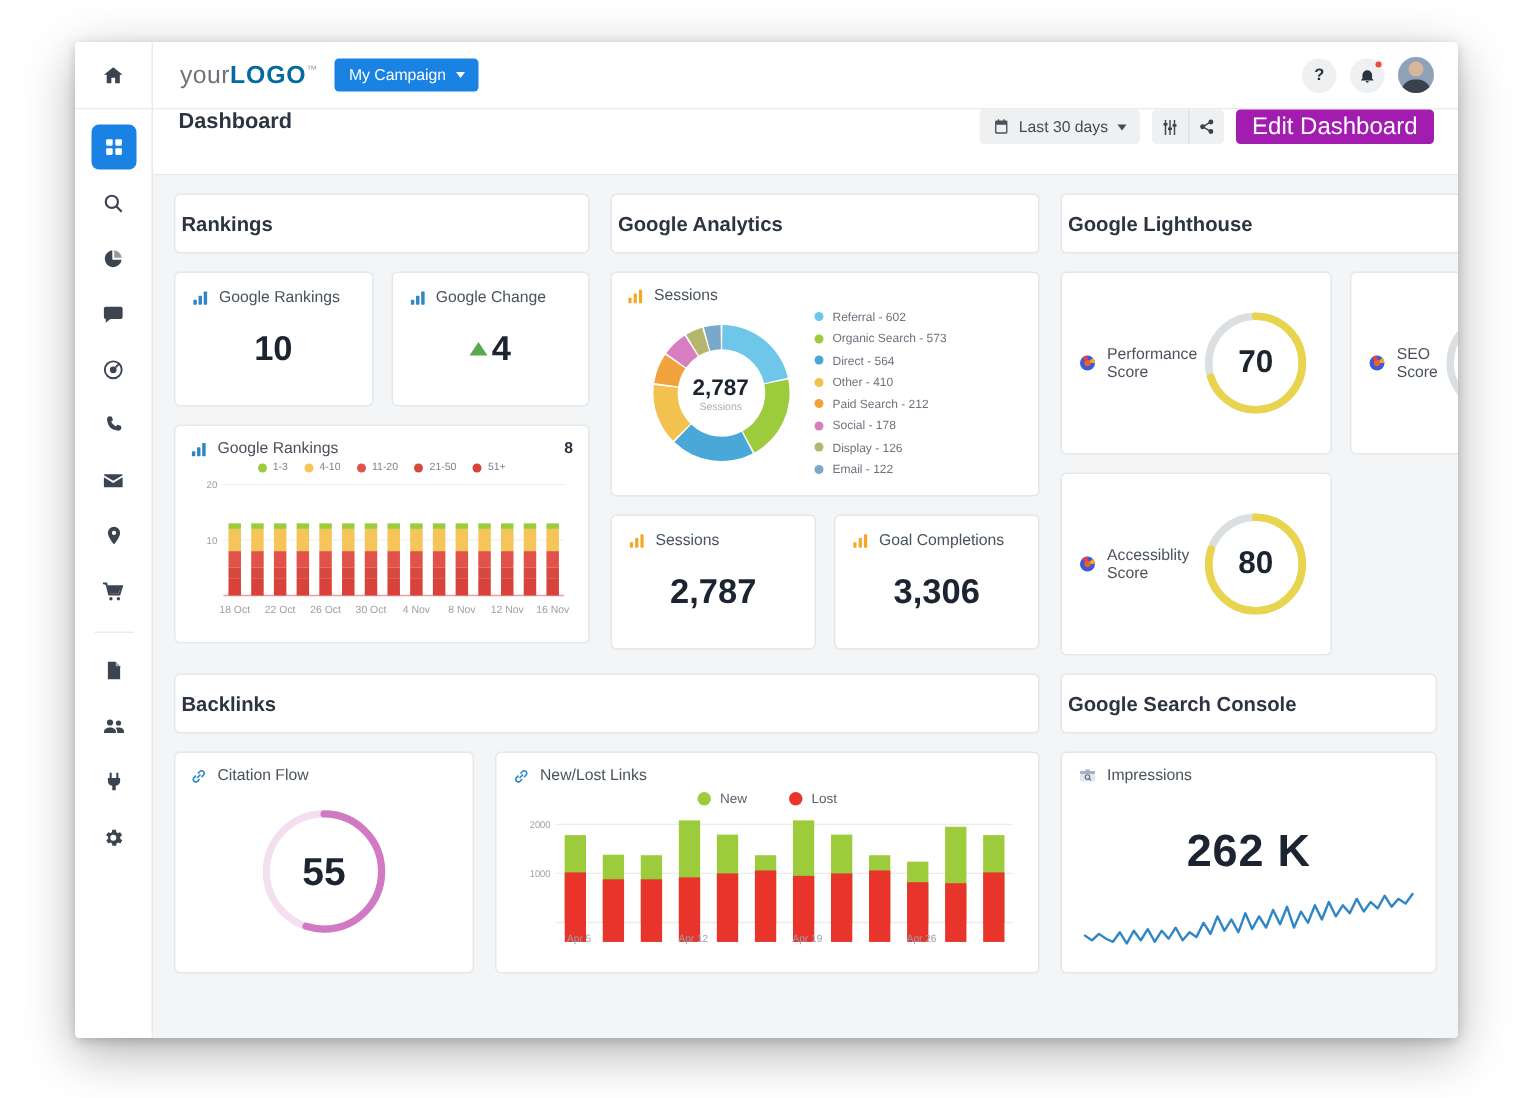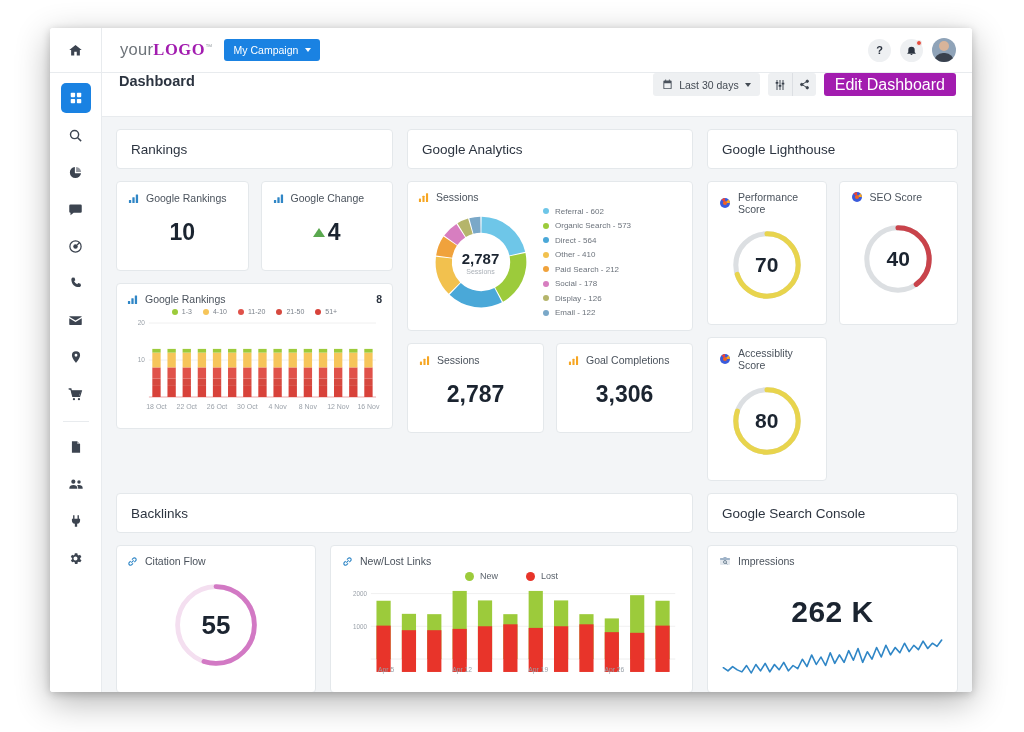--- a/index.html
+++ b/index.html
@@ -19,21 +19,21 @@
     display: flex; flex-direction: column;
   }
 
   
   .topbar { height: 45px; display: flex; align-items: stretch; background: #fff;
             border-bottom: 1px solid #e8ebee; flex: none; }
   .home-cell { width: 52px; display: flex; align-items: center; justify-content: center;
                border-right: 1px solid #e8ebee; }
   .logo-area { display: flex; align-items: center; gap: 11px; padding-left: 18px; flex: 1; }
   .logo-text { font-size: 16.5px; letter-spacing: .3px; color: #6d7379; font-weight: 400; }
-  .logo-text b { color: #a21caf; font-weight: 700; letter-spacing: .6px; font-family: Liberation Serif, serif; }
+  .logo-text b { color: #0369a1; font-weight: 700; letter-spacing: .6px; }
   .logo-tm { font-size: 7px; vertical-align: super; color: #9aa0a6; }
   .campaign-btn { background: #1a82e2; color: #fff; font-size: 10.5px; border-radius: 3px;
                   padding: 5px 9px 5px 10px; display: flex; align-items: center; gap: 7px;
                   cursor: pointer; white-space: nowrap; }
   .caret-d { width: 0; height: 0; border-left: 3.5px solid transparent; border-right: 3.5px solid transparent;
              border-top: 4px solid currentColor; }
   .topbar-right { display: flex; align-items: center; gap: 9px; padding-right: 16px; }
   .circ-btn { width: 23px; height: 23px; border-radius: 50%; background: #eef0f2;
               display: flex; align-items: center; justify-content: center; cursor: pointer;
               position: relative; color: #2c3440; font-size: 11px; font-weight: 700; }
@@ -72,35 +72,35 @@
   .icon-group > div { width: 24px; height: 23px; display: flex; align-items: center;
                       justify-content: center; cursor: pointer; color: #3a424c; }
   .icon-group > div + div { border-left: 1px solid #dcdfe3; }
   .edit-btn { background: #a21caf; color: #fff; font-size: 16px; border-radius: 3px;
               height: 23px; display: flex; align-items: center; padding: 0 11px; cursor: pointer;
               white-space: nowrap; }
 
   .scroll { flex: 1; overflow: hidden; padding: 12px 14px 10px 14px; }
 
   .card { background: #fff; border: 1px solid #e4e8eb; border-radius: 4px; }
-  .sect-head { height: 40px; display: flex; align-items: center; padding-left: 14px;
-               font-size: 13.5px; font-weight: 400; color: #2c3440; }
+  .sect-head { height: 40px; display: flex; align-items: center; padding-left: 4px;
+               font-size: 13.5px; font-weight: 700; color: #2c3440; }
   .wtitle { display: flex; align-items: center; gap: 7px; font-size: 10.5px; color: #4a525c; }
   .wnum { font-size: 10.5px; color: #2c3440; font-weight: 700; margin-left: auto; }
 
   .grid-top { display: grid; grid-template-columns: 277px 286px 1fr; gap: 14px; }
   .grid-bot { display: grid; grid-template-columns: 577px 1fr; gap: 14px; margin-top: 12px; }
 
   .stat-card { height: 90px; padding: 10px 11px; display: flex; flex-direction: column; }
   .stat-val { flex: 1; display: flex; align-items: center; justify-content: center;
               font-size: 23px; font-weight: 700; color: #1b2430; }
   .tri-up { width:0;height:0;border-left:6px solid transparent;border-right:6px solid transparent;
             border-bottom:9px solid #5aa84f; margin-right:3px; }
 
-  .gauge-card { height: 144px; padding: 9px 11px; display: flex; flex-direction: column; }
+  .gauge-card { height: 122px; padding: 9px 11px; display: flex; }
   .gauge-wrap { flex: 1; display: flex; align-items: center; justify-content: center; position: relative; }
   .gauge-num { position: absolute; font-size: 21px; font-weight: 700; color: #1b2430; }
 
   .legend { display: flex; justify-content: center; gap: 11px; margin: 3px 0 2px; }
   .legend span { display: flex; align-items: center; gap: 4px; font-size: 7px; color: #7b828b; }
   .dot { width: 6px; height: 6px; border-radius: 50%; }
 
   .axis-lbl { font-size: 6.5px; fill: #9aa1a9; }
   .xlbl { font-size: 7px; fill: #9aa1a9; }
 

